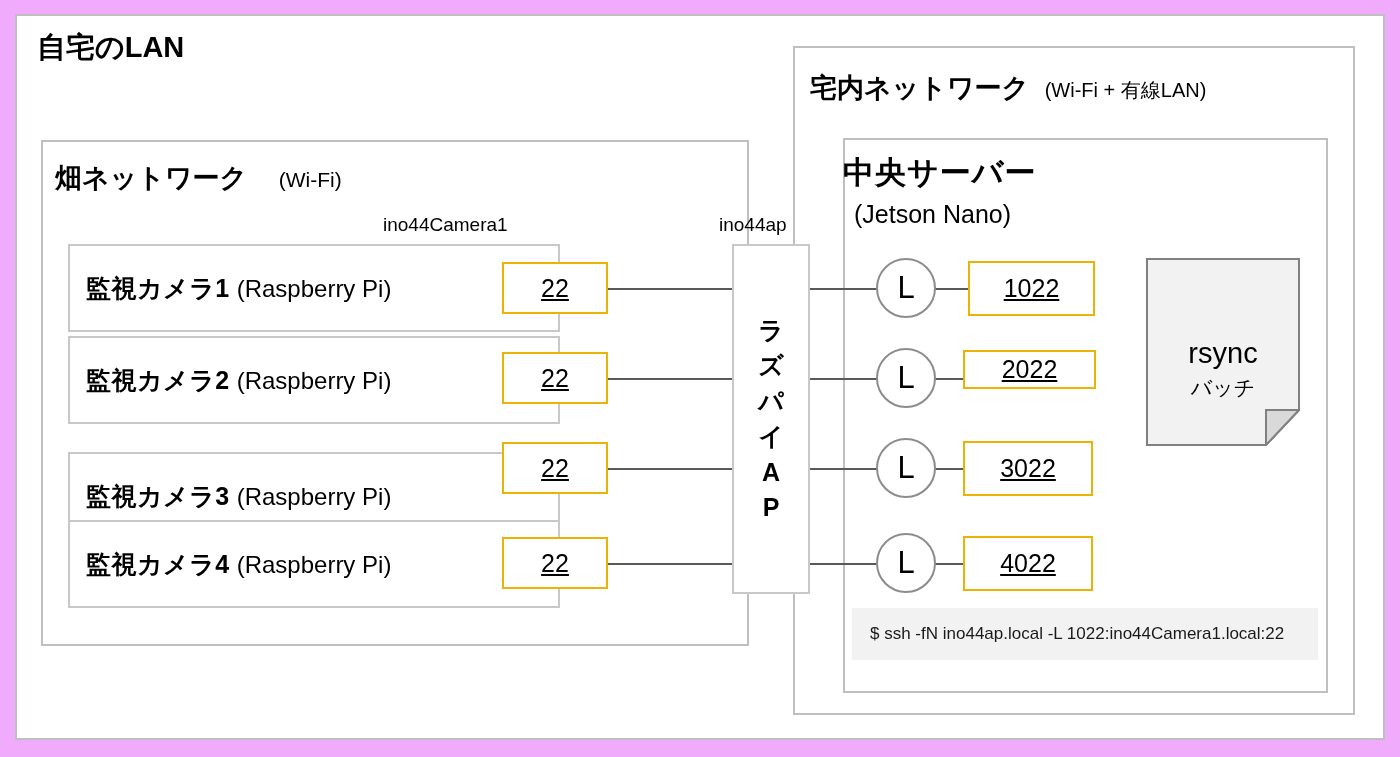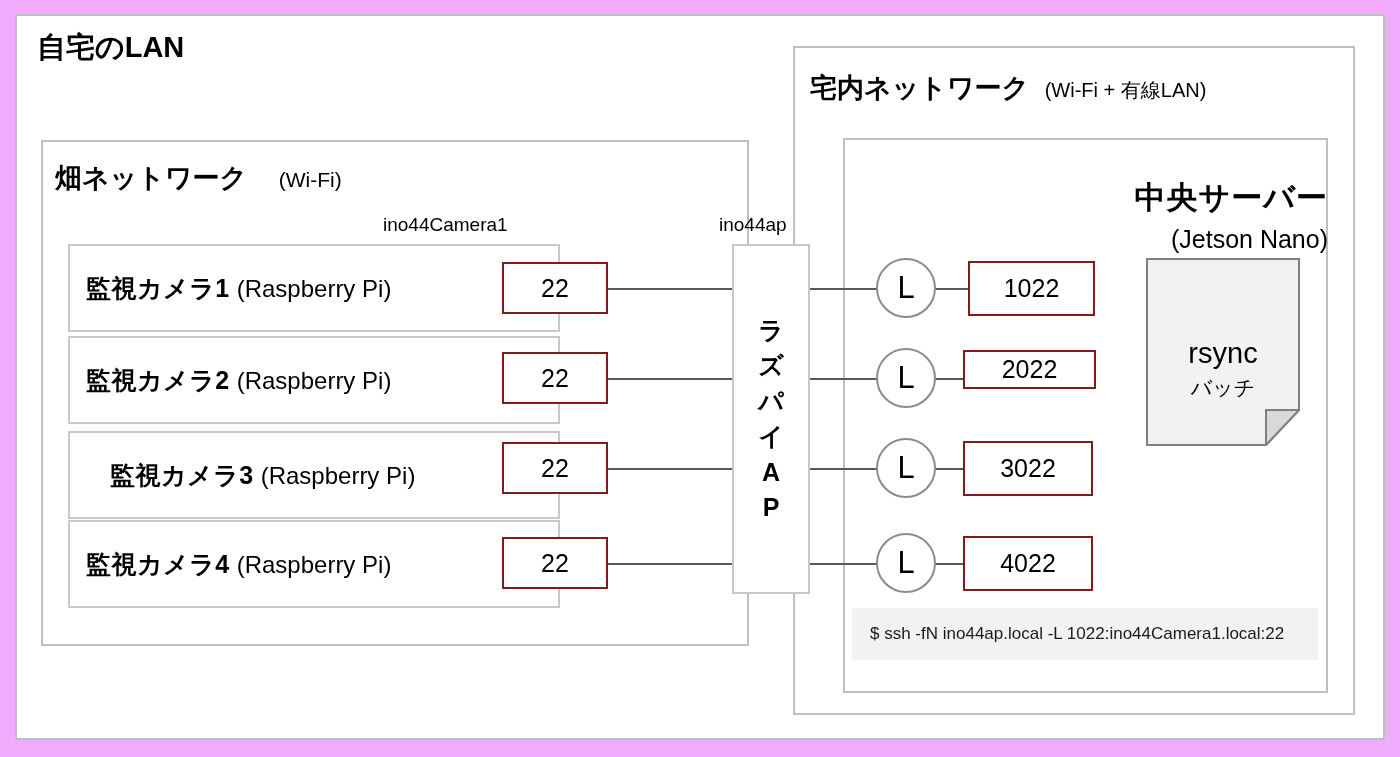--- a/index.html
+++ b/index.html
@@ -57,28 +57,29 @@
     letter-spacing: 0.5px;
   }
   .cam-label .plain {
     font-weight: normal;
     font-size: 24px;
     letter-spacing: 0;
   }
   .port {
     position: absolute;
     box-sizing: border-box;
-    border: 2px solid #7f1d1d;
+    border: 2px solid #eab308;
     background: #ffffff;
     display: flex;
     align-items: center;
     justify-content: center;
     font-size: 25px;
     color: #000000;
     z-index: 4;
+    text-decoration: underline;
   }
   .wire {
     position: absolute;
     background: #595959;
     height: 2px;
     z-index: 1;
   }
   .ap-box {
     position: absolute;
     box-sizing: border-box;
@@ -109,23 +110,22 @@
     border-radius: 50%;
     background: #ffffff;
     display: flex;
     align-items: center;
     justify-content: center;
     font-size: 31px;
     z-index: 4;
   }
   .server-title {
     position: absolute;
-    text-align: right;
-    white-space: nowrap;
-    margin-top: 25px;
+    text-align: left;
+    white-space: nowrap;
   }
   .server-title .big {
     display: block;
     font-size: 31px;
     font-weight: bold;
     letter-spacing: 1px;
   }
   .server-title .small {
     display: block;
     font-size: 25px;
@@ -208,21 +208,21 @@
   <div class="wire" style="left:606px; top:288px; width:130px;"></div>
 
   <div class="node" style="left:68px; top:336px; width:492px; height:88px;">
     <span class="cam-label">
       <span>監視カメラ2</span><span class="plain" style="margin-left:7px;">(Raspberry Pi)</span>
     </span>
   </div>
   <div class="port" style="left:502px; top:352px; width:106px; height:52px;">22</div>
   <div class="wire" style="left:606px; top:378px; width:130px;"></div>
 
-  <div class="node" style="left:68px; top:431px; width:492px; height:88px;padding-left:24px;">
+  <div class="node" style="left:68px; top:452px; width:492px; height:88px;">
     <span class="cam-label">
       <span>監視カメラ3</span><span class="plain" style="margin-left:7px;">(Raspberry Pi)</span>
     </span>
   </div>
   <div class="port" style="left:502px; top:442px; width:106px; height:52px;">22</div>
   <div class="wire" style="left:606px; top:468px; width:130px;"></div>
 
   <div class="node" style="left:68px; top:520px; width:492px; height:88px;">
     <span class="cam-label">
       <span>監視カメラ4</span><span class="plain" style="margin-left:7px;">(Raspberry Pi)</span>

